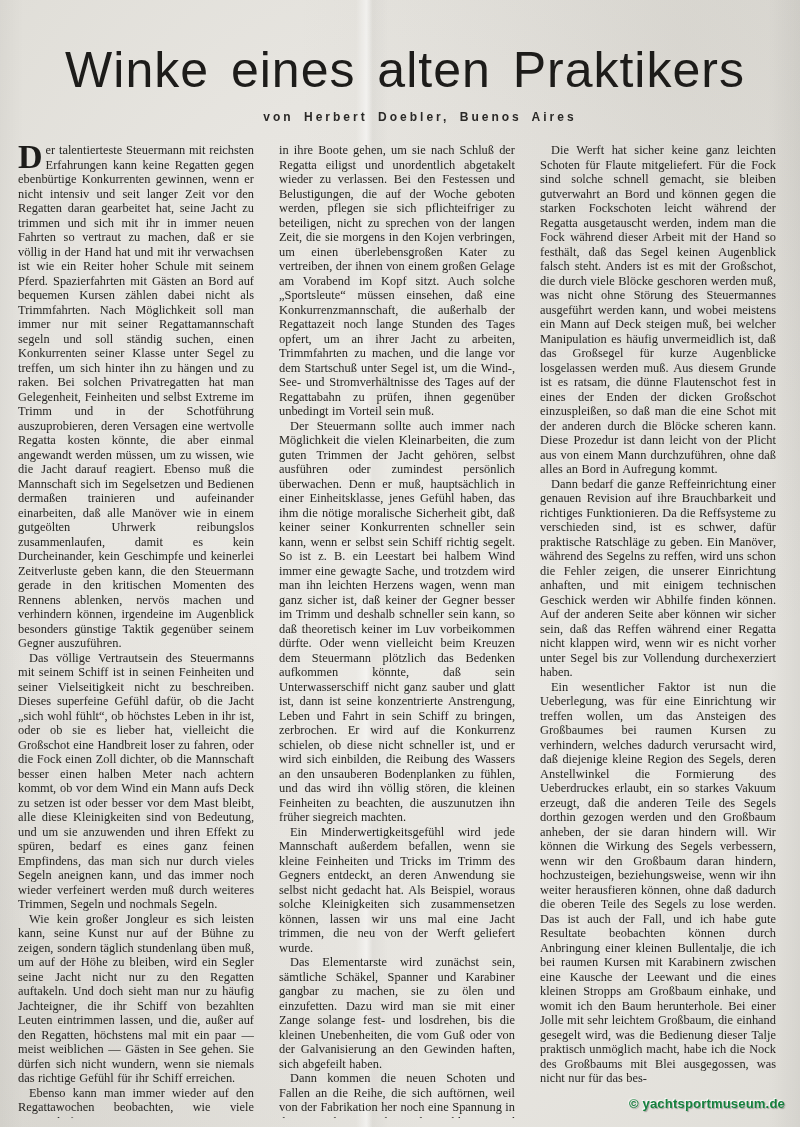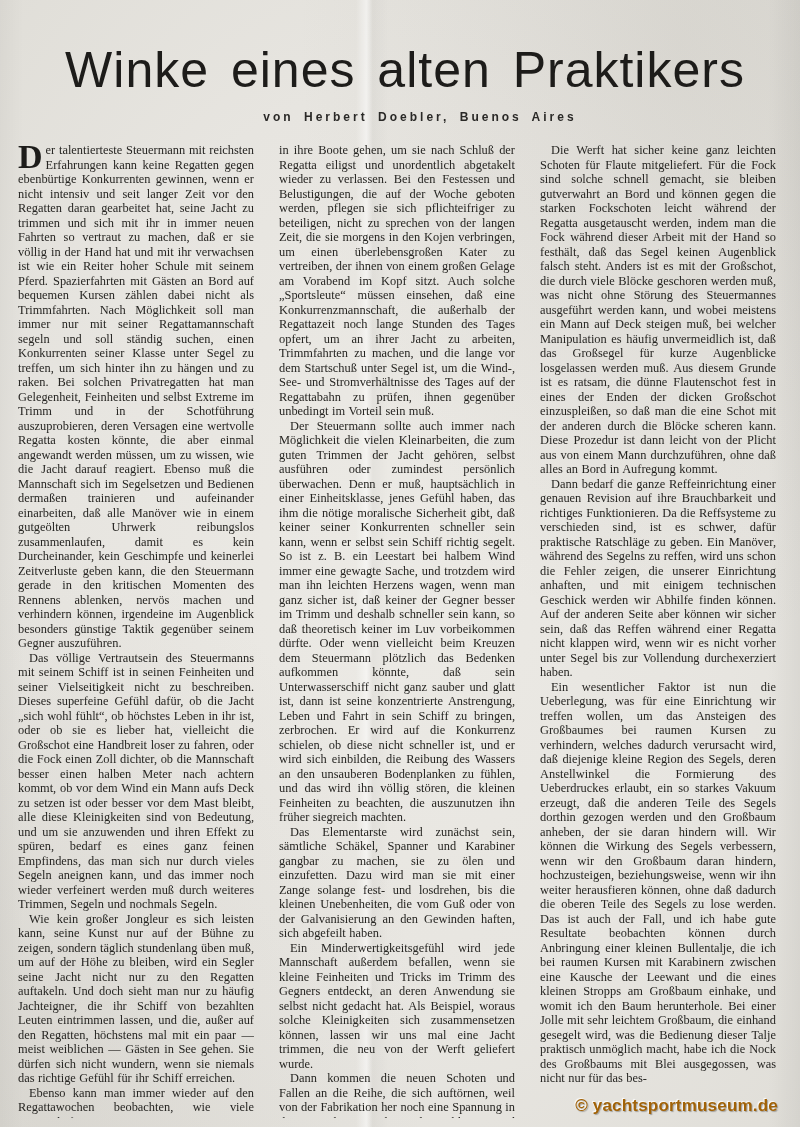--- a/index.html
+++ b/index.html
@@ -75,25 +75,25 @@
     top: 1103px; left: 0; width: 780px;
     text-align: center;
     font-family: "Liberation Serif", serif;
     font-size: 14px;
     font-weight: 700;
     letter-spacing: 1px;
     color: #2a2927;
   }
   .watermark {
     position: absolute;
-    top: 1096px; right: 22px;
+    top: 1096px; right: 15px;
     font-family: "Liberation Sans", sans-serif;
-    font-size: 17px;
+    font-size: 13px;
     font-weight: 700;
-    color: #a16207;
+    color: #15803d;
     text-shadow: -1px -1px 1px rgba(255,255,255,0.95), 1px 1px 1px rgba(80,78,75,0.45);
     letter-spacing: 0.2px;
   }
 </style>
 </head>
 <body>
 
 <div class="page">
 
   <div class="masthead">
@@ -104,22 +104,22 @@
   <div class="columns">
     <div class="col">
         <p class="noindent"><span class="dropcap">D</span>er talentierteste Steuermann mit reichsten Erfahrungen kann keine Regatten gegen ebenbürtige Konkurrenten gewinnen, wenn er nicht intensiv und seit langer Zeit vor den Regatten daran gearbeitet hat, seine Jacht zu trimmen und sich mit ihr in immer neuen Fahrten so vertraut zu machen, daß er sie völlig in der Hand hat und mit ihr verwachsen ist wie ein Reiter hoher Schule mit seinem Pferd. Spazierfahrten mit Gästen an Bord auf bequemen Kursen zählen dabei nicht als Trimmfahrten. Nach Möglichkeit soll man immer nur mit seiner Regattamannschaft segeln und soll ständig suchen, einen Konkurrenten seiner Klasse unter Segel zu treffen, um sich hinter ihn zu hängen und zu raken. Bei solchen Privatregatten hat man Gelegenheit, Feinheiten und selbst Extreme im Trimm und in der Schotführung auszuprobieren, deren Versagen eine wertvolle Regatta kosten könnte, die aber einmal angewandt werden müssen, um zu wissen, wie die Jacht darauf reagiert. Ebenso muß die Mannschaft sich im Segelsetzen und Bedienen dermaßen trainieren und aufeinander einarbeiten, daß alle Manöver wie in einem gutgeölten Uhrwerk reibungslos zusammenlaufen, damit es kein Durcheinander, kein Geschimpfe und keinerlei Zeitverluste geben kann, die den Steuermann gerade in den kritischen Momenten des Rennens ablenken, nervös machen und verhindern können, irgendeine im Augenblick besonders günstige Taktik gegenüber seinem Gegner auszuführen.</p>
         <p>Das völlige Vertrautsein des Steuermanns mit seinem Schiff ist in seinen Feinheiten und seiner Vielseitigkeit nicht zu beschreiben. Dieses superfeine Gefühl dafür, ob die Jacht „sich wohl fühlt“, ob höchstes Leben in ihr ist, oder ob sie es lieber hat, vielleicht die Großschot eine Handbreit loser zu fahren, oder die Fock einen Zoll dichter, ob die Mannschaft besser einen halben Meter nach achtern kommt, ob vor dem Wind ein Mann aufs Deck zu setzen ist oder besser vor dem Mast bleibt, alle diese Kleinigkeiten sind von Bedeutung, und um sie anzuwenden und ihren Effekt zu spüren, bedarf es eines ganz feinen Empfindens, das man sich nur durch vieles Segeln aneignen kann, und das immer noch wieder verfeinert werden muß durch weiteres Trimmen, Segeln und nochmals Segeln.</p>
         <p>Wie kein großer Jongleur es sich leisten kann, seine Kunst nur auf der Bühne zu zeigen, sondern täglich stundenlang üben muß, um auf der Höhe zu bleiben, wird ein Segler seine Jacht nicht nur zu den Regatten auftakeln. Und doch sieht man nur zu häufig Jachteigner, die ihr Schiff von bezahlten Leuten eintrimmen lassen, und die, außer auf den Regatten, höchstens mal mit ein paar — meist weiblichen — Gästen in See gehen. Sie dürfen sich nicht wundern, wenn sie niemals das richtige Gefühl für ihr Schiff erreichen.</p>
         <p>Ebenso kann man immer wieder auf den Regattawochen beobachten, wie viele Mannschaften nur wenige Minuten vor Beginn des täglichen Rennens</p>
       </div>
     <div class="col">
         <p class="noindent">in ihre Boote gehen, um sie nach Schluß der Regatta eiligst und unordentlich abgetakelt wieder zu verlassen. Bei den Festessen und Belustigungen, die auf der Woche geboten werden, pflegen sie sich pflichteifriger zu beteiligen, nicht zu sprechen von der langen Zeit, die sie morgens in den Kojen verbringen, um einen überlebensgroßen Kater zu vertreiben, der ihnen von einem großen Gelage am Vorabend im Kopf sitzt. Auch solche „Sportsleute“ müssen einsehen, daß eine Konkurrenzmannschaft, die außerhalb der Regattazeit noch lange Stunden des Tages opfert, um an ihrer Jacht zu arbeiten, Trimmfahrten zu machen, und die lange vor dem Startschuß unter Segel ist, um die Wind-, See- und Stromverhältnisse des Tages auf der Regattabahn zu prüfen, ihnen gegenüber unbedingt im Vorteil sein muß.</p>
         <p>Der Steuermann sollte auch immer nach Möglichkeit die vielen Kleinarbeiten, die zum guten Trimmen der Jacht gehören, selbst ausführen oder zumindest persönlich überwachen. Denn er muß, hauptsächlich in einer Einheitsklasse, jenes Gefühl haben, das ihm die nötige moralische Sicherheit gibt, daß keiner seiner Konkurrenten schneller sein kann, wenn er selbst sein Schiff richtig segelt. So ist z. B. ein Leestart bei halbem Wind immer eine gewagte Sache, und trotzdem wird man ihn leichten Herzens wagen, wenn man ganz sicher ist, daß keiner der Gegner besser im Trimm und deshalb schneller sein kann, so daß theoretisch keiner im Luv vorbeikommen dürfte. Oder wenn vielleicht beim Kreuzen dem Steuermann plötzlich das Bedenken aufkommen könnte, daß sein Unterwasserschiff nicht ganz sauber und glatt ist, dann ist seine konzentrierte Anstrengung, Leben und Fahrt in sein Schiff zu bringen, zerbrochen. Er wird auf die Konkurrenz schielen, ob diese nicht schneller ist, und er wird sich einbilden, die Reibung des Wassers an den unsauberen Bodenplanken zu fühlen, und das wird ihn völlig stören, die kleinen Feinheiten zu beachten, die auszunutzen ihn früher siegreich machten.</p>
+        <p>Ein Minderwertigkeitsgefühl wird jede Mannschaft außerdem befallen, wenn sie kleine Feinheiten und Tricks im Trimm des Gegners entdeckt, an deren Anwendung sie selbst nicht gedacht hat. Als Beispiel, woraus solche Kleinigkeiten sich zusammensetzen können, lassen wir uns mal eine Jacht trimmen, die neu von der Werft geliefert wurde.</p>
         <p>Das Elementarste wird zunächst sein, sämtliche Schäkel, Spanner und Karabiner gangbar zu machen, sie zu ölen und einzufetten. Dazu wird man sie mit einer Zange solange fest- und losdrehen, bis die kleinen Unebenheiten, die vom Guß oder von der Galvanisierung an den Gewinden haften, sich abgefeilt haben.</p>
-        <p>Ein Minderwertigkeitsgefühl wird jede Mannschaft außerdem befallen, wenn sie kleine Feinheiten und Tricks im Trimm des Gegners entdeckt, an deren Anwendung sie selbst nicht gedacht hat. Als Beispiel, woraus solche Kleinigkeiten sich zusammensetzen können, lassen wir uns mal eine Jacht trimmen, die neu von der Werft geliefert wurde.</p>
         <p>Dann kommen die neuen Schoten und Fallen an die Reihe, die sich auftörnen, weil von der Fabrikation her noch eine Spannung in ihnen steckt. Man kann die Schlingen und Wirbel, die sich gebildet haben, herausdrehen. Sie wer-</p>
       </div>
     <div class="col">
         <p>Die Werft hat sicher keine ganz leichten Schoten für Flaute mitgeliefert. Für die Fock sind solche schnell gemacht, sie bleiben gutverwahrt an Bord und können gegen die starken Fockschoten leicht während der Regatta ausgetauscht werden, indem man die Fock während dieser Arbeit mit der Hand so festhält, daß das Segel keinen Augenblick falsch steht. Anders ist es mit der Großschot, die durch viele Blöcke geschoren werden muß, was nicht ohne Störung des Steuermannes ausgeführt werden kann, und wobei meistens ein Mann auf Deck steigen muß, bei welcher Manipulation es häufig unvermeidlich ist, daß das Großsegel für kurze Augenblicke losgelassen werden muß. Aus diesem Grunde ist es ratsam, die dünne Flautenschot fest in eines der Enden der dicken Großschot einzuspleißen, so daß man die eine Schot mit der anderen durch die Blöcke scheren kann. Diese Prozedur ist dann leicht von der Plicht aus von einem Mann durchzuführen, ohne daß alles an Bord in Aufregung kommt.</p>
         <p>Dann bedarf die ganze Reffeinrichtung einer genauen Revision auf ihre Brauchbarkeit und richtiges Funktionieren. Da die Reffsysteme zu verschieden sind, ist es schwer, dafür praktische Ratschläge zu geben. Ein Manöver, während des Segelns zu reffen, wird uns schon die Fehler zeigen, die unserer Einrichtung anhaften, und mit einigem technischen Geschick werden wir Abhilfe finden können. Auf der anderen Seite aber können wir sicher sein, daß das Reffen während einer Regatta nicht klappen wird, wenn wir es nicht vorher unter Segel bis zur Vollendung durchexerziert haben.</p>
         <p>Ein wesentlicher Faktor ist nun die Ueberlegung, was für eine Einrichtung wir treffen wollen, um das Ansteigen des Großbaumes bei raumen Kursen zu verhindern, welches dadurch verursacht wird, daß diejenige kleine Region des Segels, deren Anstellwinkel die Formierung des Ueberdruckes erlaubt, ein so starkes Vakuum erzeugt, daß die anderen Teile des Segels dorthin gezogen werden und den Großbaum anheben, der sie daran hindern will. Wir können die Wirkung des Segels verbessern, wenn wir den Großbaum daran hindern, hochzusteigen, beziehungsweise, wenn wir ihn weiter herausfieren können, ohne daß dadurch die oberen Teile des Segels zu lose werden. Das ist auch der Fall, und ich habe gute Resultate beobachten können durch Anbringung einer kleinen Bullentalje, die ich bei raumen Kursen mit Karabinern zwischen eine Kausche der Leewant und die eines kleinen Stropps am Großbaum einhake, und womit ich den Baum herunterhole. Bei einer Jolle mit sehr leichtem Großbaum, die einhand gesegelt wird, was die Bedienung dieser Talje praktisch unmöglich macht, habe ich die Nock des Großbaums mit Blei ausgegossen, was nicht nur für das bes-</p>
       </div>
   </div>
 
   <div class="watermark">© yachtsportmuseum.de</div>

